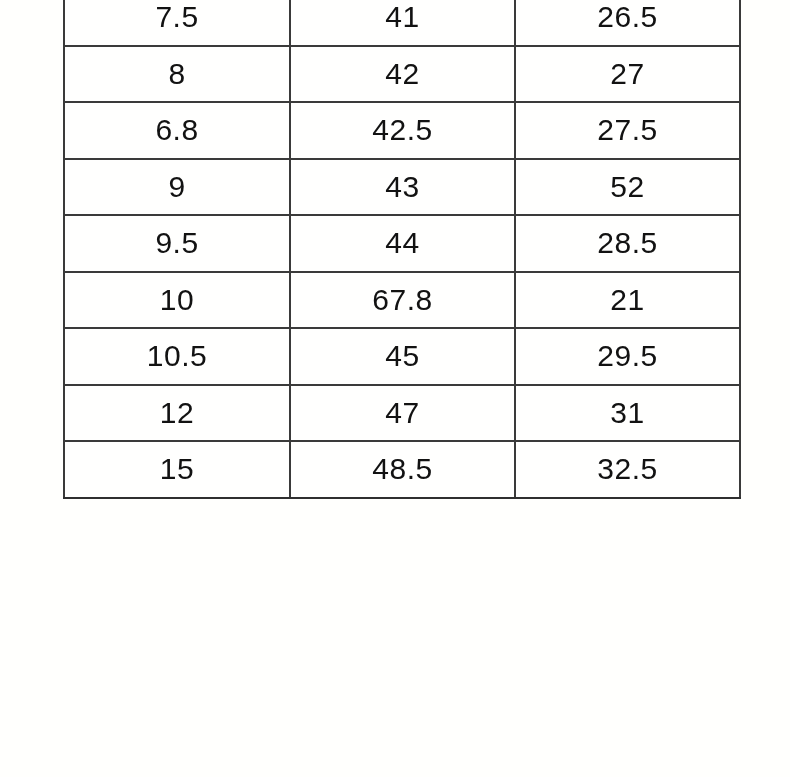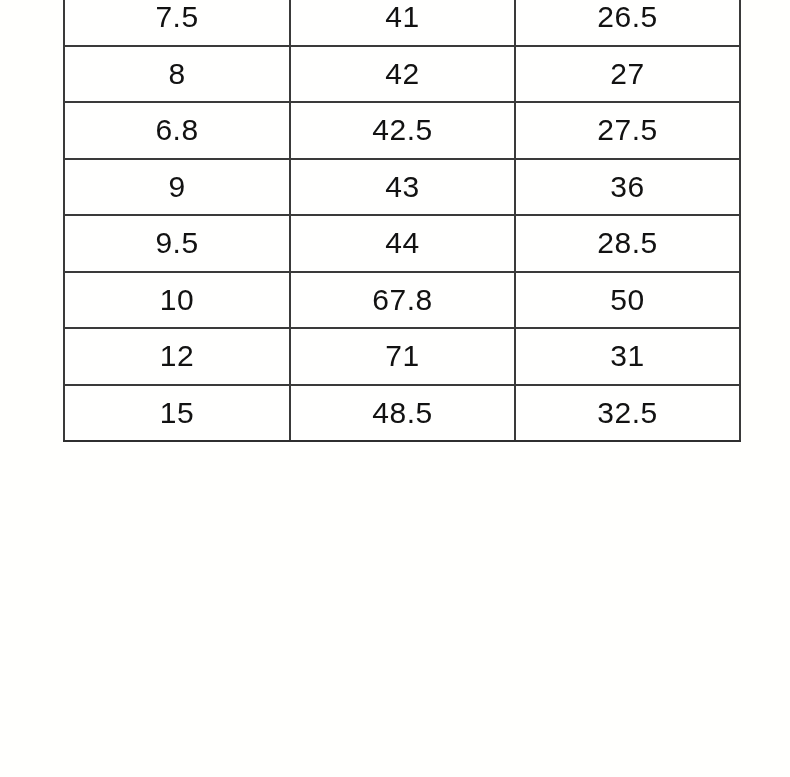--- a/index.html
+++ b/index.html
@@ -76,35 +76,40 @@
           <td>27</td>
         </tr>
         <tr>
           <td>6.8</td>
           <td>42.5</td>
           <td>27.5</td>
         </tr>
         <tr>
           <td>9</td>
           <td>43</td>
-          <td>36</td>
+          <td>52</td>
         </tr>
         <tr>
           <td>9.5</td>
           <td>44</td>
           <td>28.5</td>
         </tr>
         <tr>
           <td>10</td>
           <td>67.8</td>
-          <td>50</td>
+          <td>21</td>
+        </tr>
+        <tr>
+          <td>10.5</td>
+          <td>45</td>
+          <td>29.5</td>
         </tr>
         <tr>
           <td>12</td>
-          <td>71</td>
+          <td>47</td>
           <td>31</td>
         </tr>
         <tr>
           <td>15</td>
           <td>48.5</td>
           <td>32.5</td>
         </tr>
       </tbody>
   </table>
 </div>

